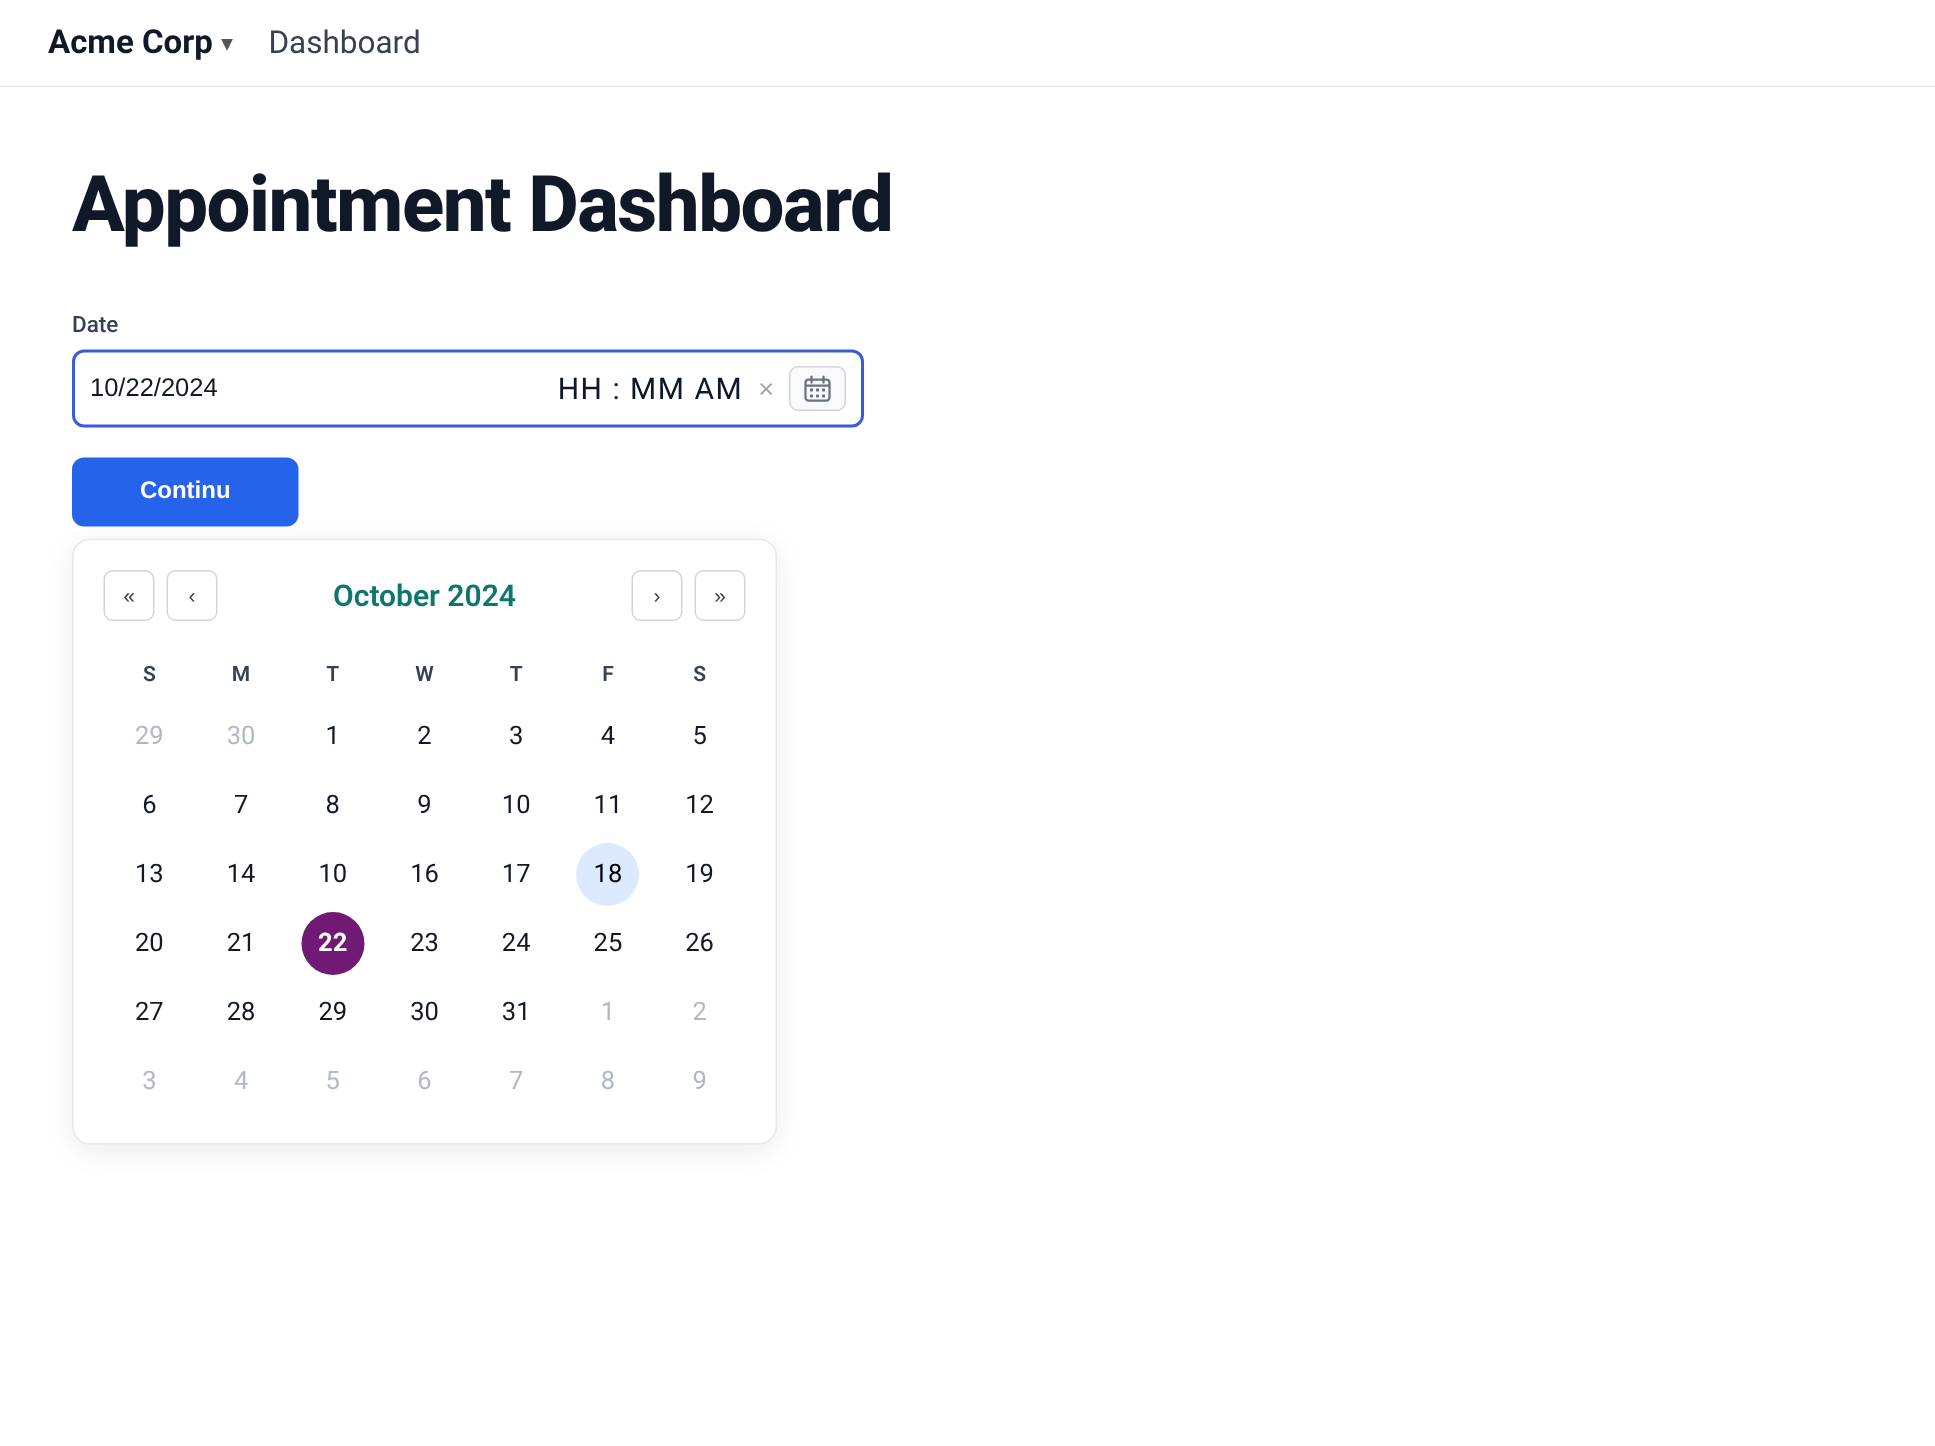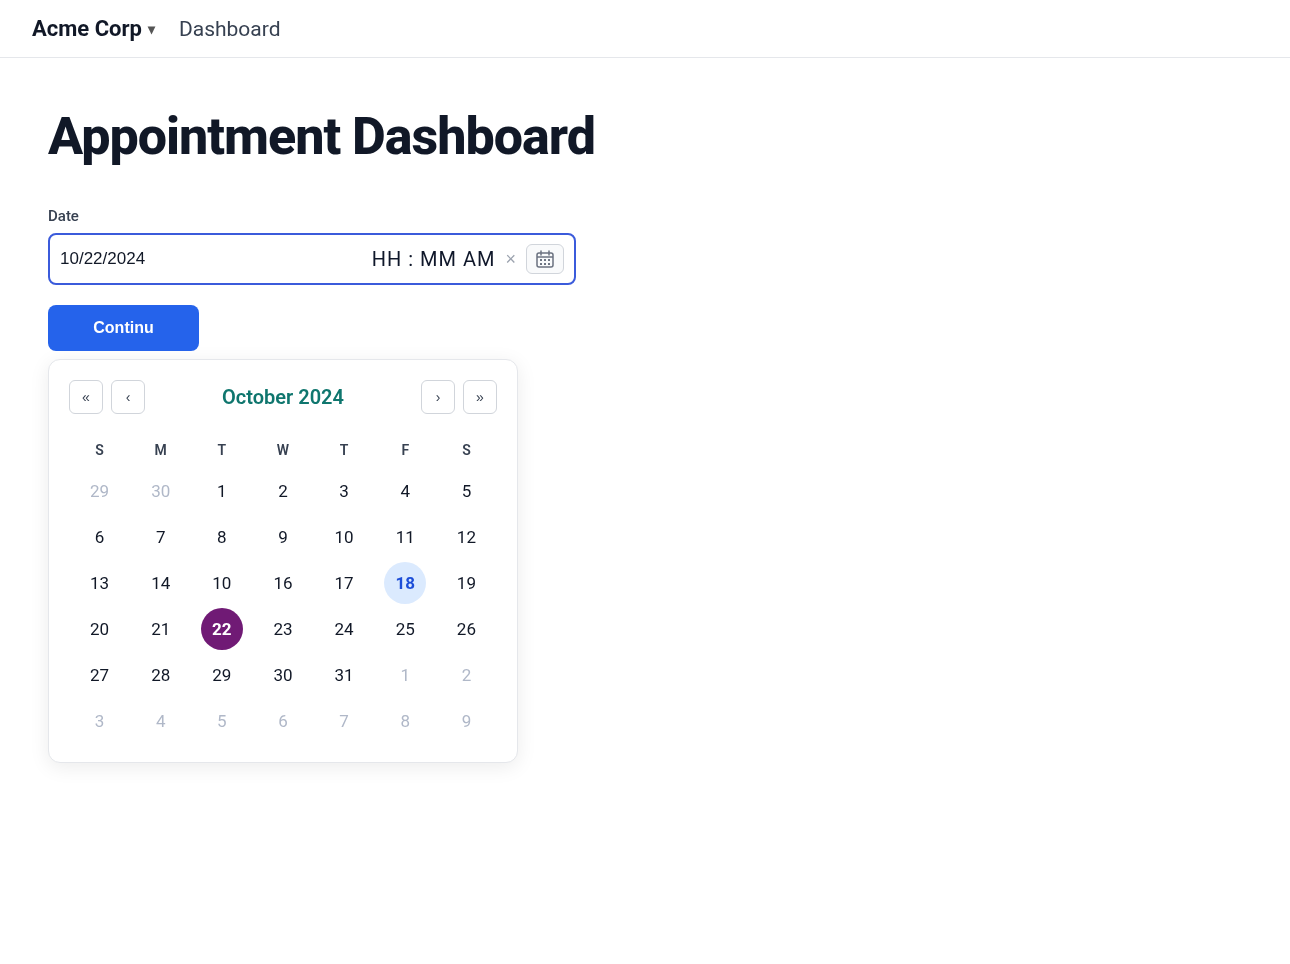--- a/index.html
+++ b/index.html
@@ -188,22 +188,22 @@
       align-items: center;
       justify-content: center;
       font-weight: 400;
     }
     .cal-day-muted {
       color: #b0b8c8;
       cursor: default;
     }
     .cal-day-today {
       background: #dbeafe;
-      color: #1d4ed8;
-      font-weight: 700;
+      color: #000000;
+      font-weight: 400;
     }
     .cal-day-selected {
       background: #701a75;
       color: #fff;
       font-weight: 700;
       border-radius: 50%;
     }
   </style>
 </head>
 <body>

